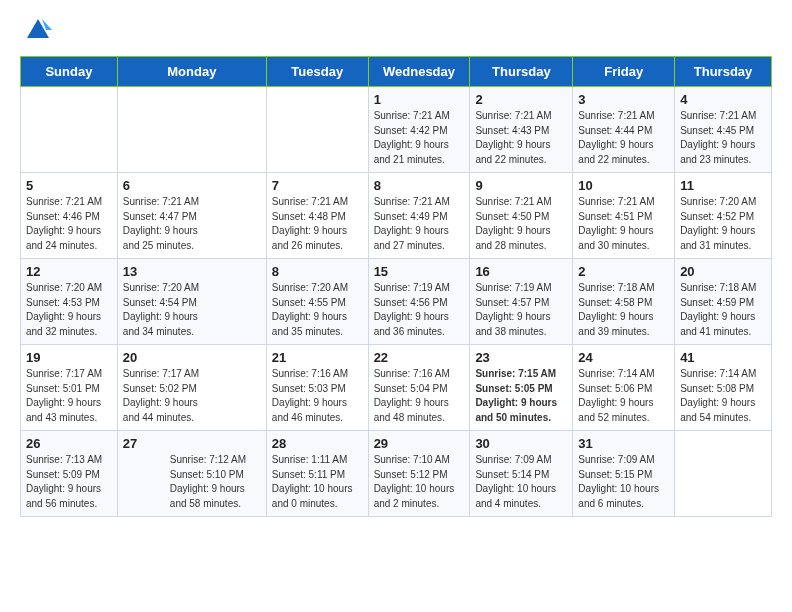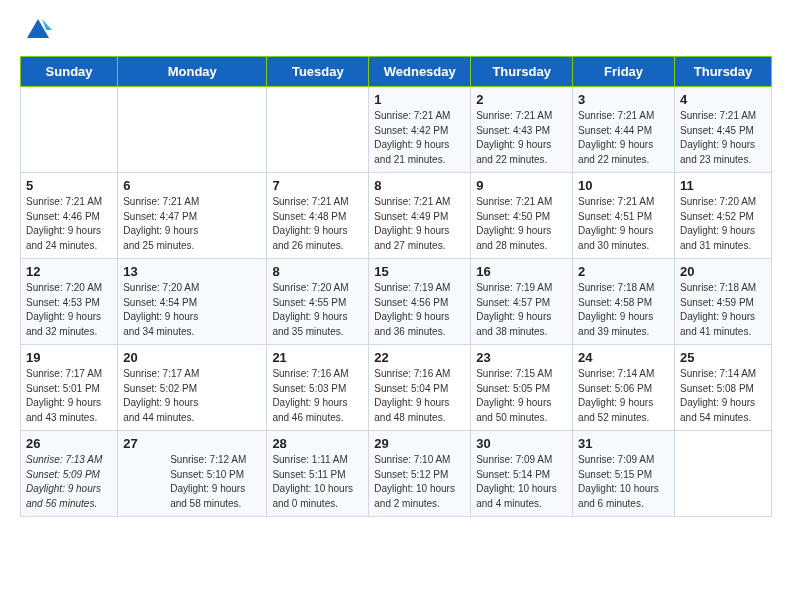--- a/index.html
+++ b/index.html
@@ -292,44 +292,44 @@
           </td>
           <td>
             <div class="day-num">22</div>
             <div class="day-info" style="white-space: pre-line;">Sunrise: 7:16 AM
 Sunset: 5:04 PM
 Daylight: 9 hours
 and 48 minutes.</div>
           </td>
           <td>
             <div class="day-num">23</div>
-            <div class="day-info" style="white-space: pre-line;">Sunrise: 7:15 AM
+            <div class="day-info" style="white-space: pre-line; font-weight: bold;">Sunrise: 7:15 AM
 Sunset: 5:05 PM
 Daylight: 9 hours
 and 50 minutes.</div>
           </td>
           <td>
             <div class="day-num">24</div>
             <div class="day-info" style="white-space: pre-line;">Sunrise: 7:14 AM
 Sunset: 5:06 PM
 Daylight: 9 hours
 and 52 minutes.</div>
           </td>
           <td>
-            <div class="day-num">25</div>
+            <div class="day-num">41</div>
             <div class="day-info" style="white-space: pre-line;">Sunrise: 7:14 AM
 Sunset: 5:08 PM
 Daylight: 9 hours
 and 54 minutes.</div>
           </td>
         </tr>
         <tr>
           <td>
             <div class="day-num">26</div>
-            <div class="day-info" style="white-space: pre-line; font-style: italic;">Sunrise: 7:13 AM
+            <div class="day-info" style="white-space: pre-line;">Sunrise: 7:13 AM
 Sunset: 5:09 PM
 Daylight: 9 hours
 and 56 minutes.</div>
           </td>
           <td>
             <div class="day-num">27</div>
             <div class="day-info" style="white-space: pre-line; margin-left: 47px;">Sunrise: 7:12 AM
 Sunset: 5:10 PM
 Daylight: 9 hours
 and 58 minutes.</div>

